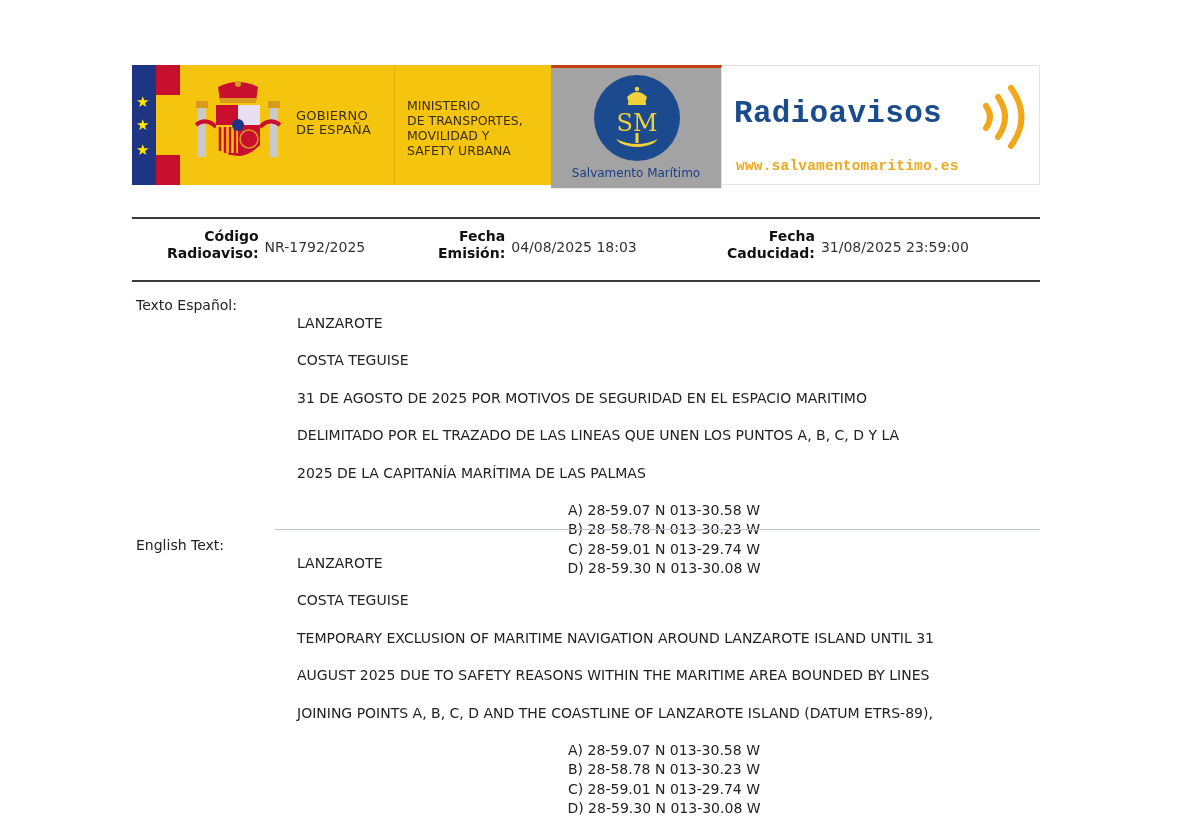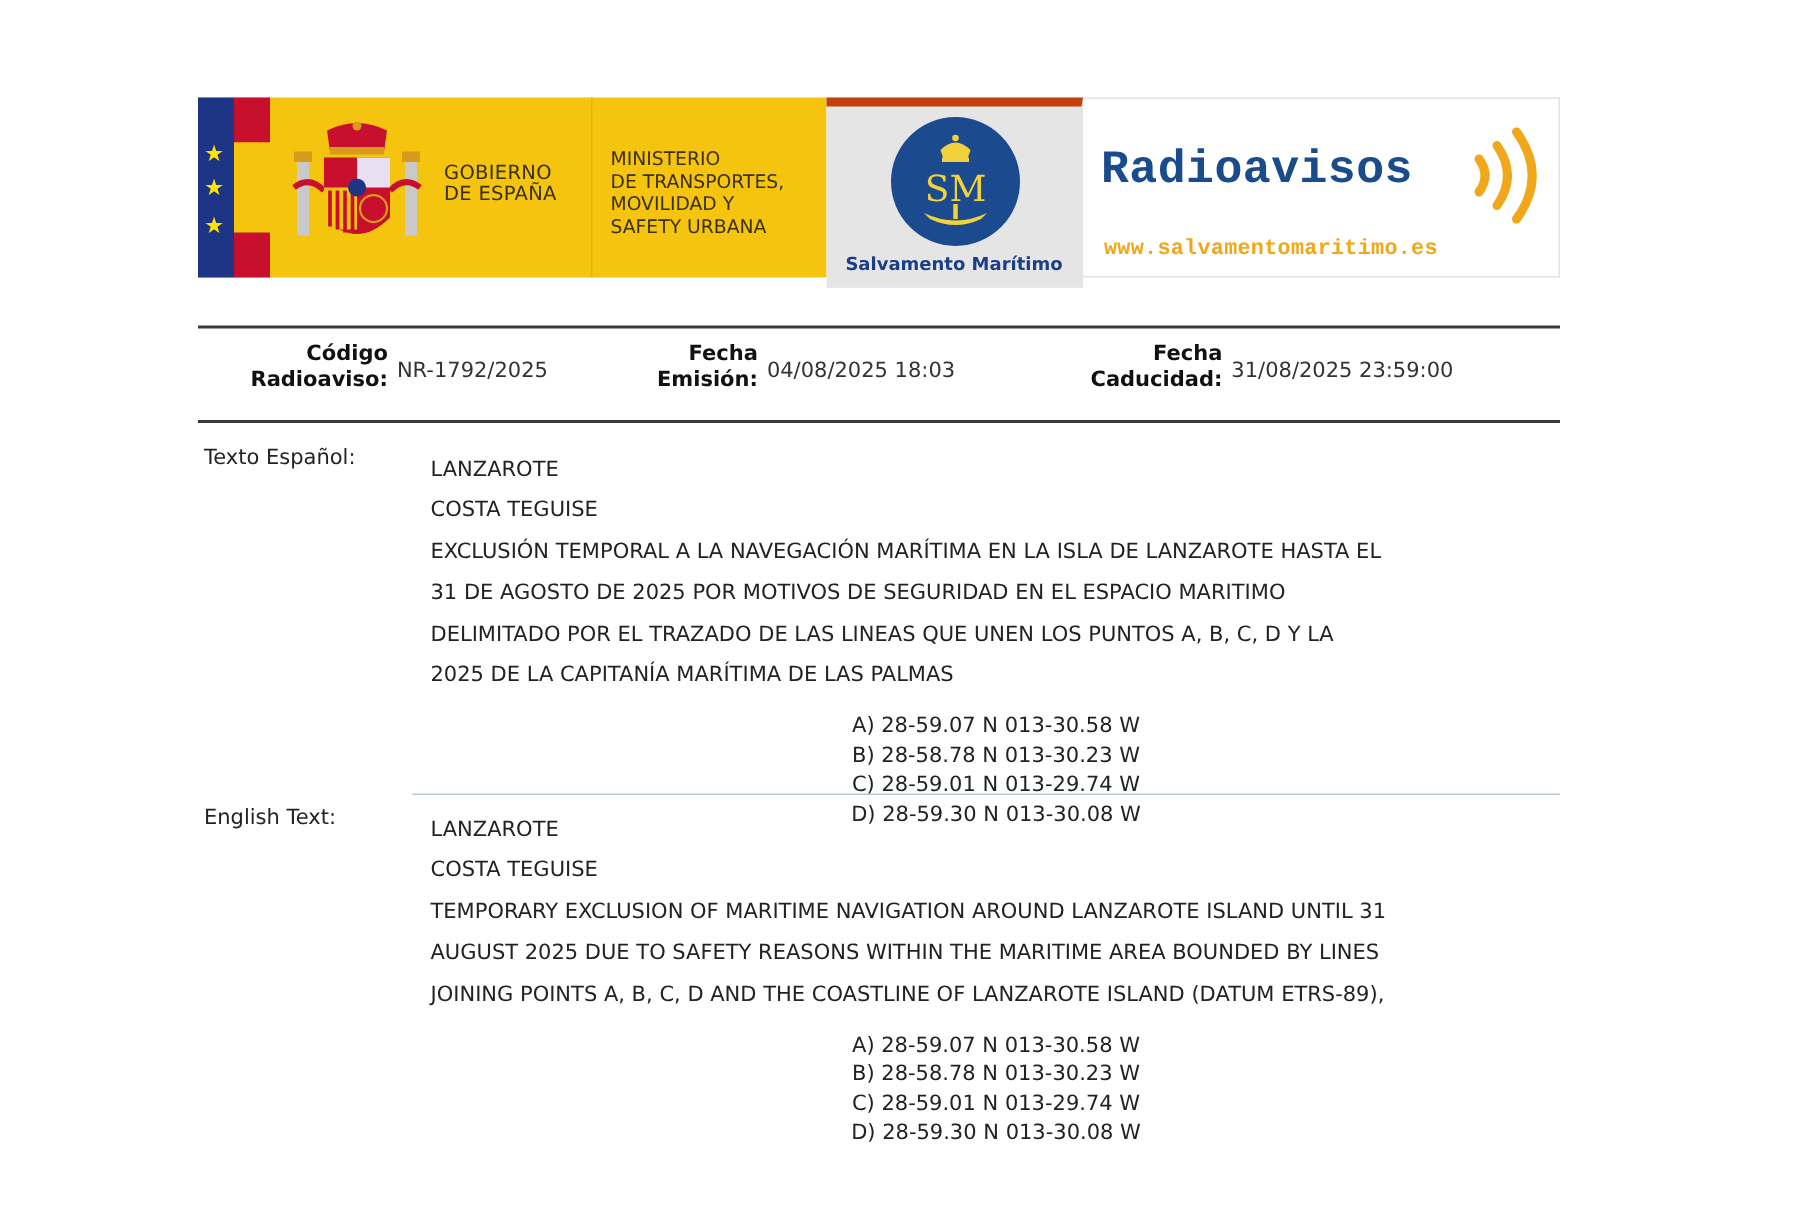--- a/index.html
+++ b/index.html
@@ -15,47 +15,47 @@
   .flag-es { width: 24px; height: 120px; display: flex; flex-direction: column; }
   .flag-es .red { background: #c8102e; height: 30px; }
   .flag-es .yel { background: #f5c40f; flex: 1; }
   .coat { position: absolute; left: 62px; top: 16px; width: 88px; height: 86px; }
   .gob-text { position: absolute; left: 164px; top: 44px; font-size: 13px; line-height: 14px;
               color: #3a2f12; letter-spacing: 0.2px; }
   .gob-divider { position: absolute; left: 262px; top: 0; width: 1px; height: 120px; background: #e6b400; }
   .min-text { position: absolute; left: 275px; top: 33px; font-size: 12.5px; line-height: 15px;
               color: #3a2f12; }
 
-  .sm { width: 170px; height: 120px; background: #e5e5e5; border-top: 6px solid #c2410c; border-bottom: 1px solid #e8e8e8;
+  .sm { width: 170px; height: 120px; background: #a3a3a3; border-top: 3px solid #c2410c; border-bottom: 1px solid #e8e8e8;
         position: relative; border-right: 1px solid #e2e2e2; }
   .sm-circle { position: absolute; left: 43px; top: 7px; width: 86px; height: 86px; border-radius: 50%;
                background: #1b4a8e; }
   .sm-label { position: absolute; left: 0; width: 170px; top: 98px; text-align: center;
-              font-weight: bold; font-size: 12px; color: #1b3f86; }
+              font-weight: normal; font-size: 12px; color: #1b3f86; }
 
   .radio { flex: 1; height: 120px; background: #fff; border: 1px solid #e3e3e3; border-left: none;
            position: relative; box-sizing: border-box; font-family: Liberation Mono, monospace; }
   .radio-title { position: absolute; left: 12px; top: 30px; font-size: 31px; font-weight: bold;
                  color: #1a4b8c; letter-spacing: 0.3px; }
   .radio-url { position: absolute; left: 14px; top: 92px; font-size: 14.5px; font-weight: bold;
                color: #f0a81a; letter-spacing: 0.2px; }
   .radio-waves { position: absolute; left: 258px; top: 18px; width: 56px; height: 66px; }
 
   
   .meta { position: absolute; left: 132px; top: 217px; width: 908px; height: 65px;
           border-top: 2px solid #3a3a3a; border-bottom: 2px solid #3a3a3a; box-sizing: border-box; }
   .meta-item { position: absolute; top: 9px; display: flex; align-items: center; }
   .meta-label { font-weight: bold; font-size: 14px; line-height: 17px; text-align: right; color: #111; }
   .meta-value { font-size: 14px; color: #333; margin-left: 6px; }
 
   
   .section { position: absolute; left: 136px; font-size: 14px; line-height: 19.4px; color: #222; }
   .section-label { position: absolute; left: 0; top: 0; width: 140px; }
   .section-body { position: absolute; left: 143px; top: 0; width: 770px; }
-  .para { margin: 8px; white-space: pre-line; }
+  .para { margin: 18px; white-space: pre-line; }
   .coords { margin-top: 15px; text-align: center; }
   .coords div { margin: 0; }
   .sep { position: absolute; left: 275px; top: 529px; width: 765px; height: 1px; background: #b9c6d4; }
 </style>
 </head>
 <body>
 
 <div class="banner">
   <div class="gob">
     <div class="flag-eu">
@@ -145,21 +145,20 @@
     </div>
     <div class="meta-value" style="margin-top:4px">31/08/2025 23:59:00</div>
   </div>
 </div>
 
 <div class="section" style="top:296px">
   <div class="section-label">Texto Español:</div>
   <div class="section-body">
     <div class="para">LANZAROTE</div>
     <div class="para">COSTA TEGUISE</div>
-    <div class="para">EXCLUSIÓN TEMPORAL A LA NAVEGACIÓN MARÍTIMA EN LA ISLA DE LANZAROTE HASTA EL</div>
     <div class="para">31 DE AGOSTO DE 2025 POR MOTIVOS DE SEGURIDAD EN EL ESPACIO MARITIMO</div>
     <div class="para">DELIMITADO POR EL TRAZADO DE LAS LINEAS QUE UNEN LOS PUNTOS A, B, C, D Y LA</div>
     <div class="para">2025 DE LA CAPITANÍA MARÍTIMA DE LAS PALMAS</div>
     <div class="coords">
       <div>A) 28-59.07 N 013-30.58 W</div>
       <div>B) 28-58.78 N 013-30.23 W</div>
       <div>C) 28-59.01 N 013-29.74 W</div>
       <div>D) 28-59.30 N 013-30.08 W</div>
     </div>
   </div>

